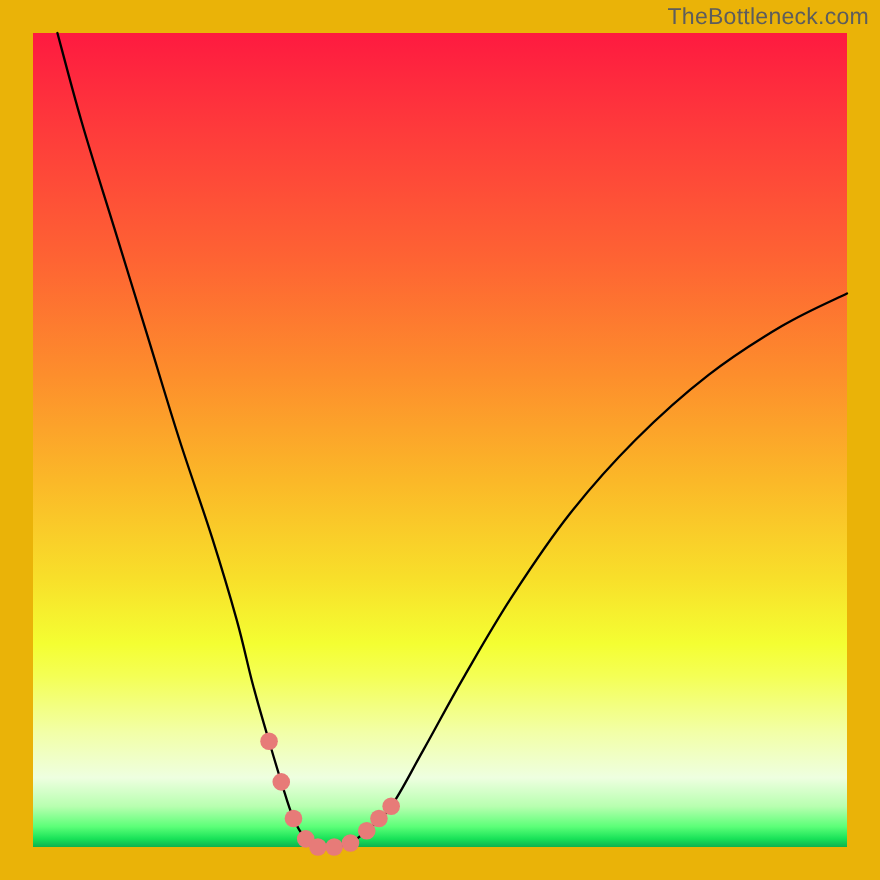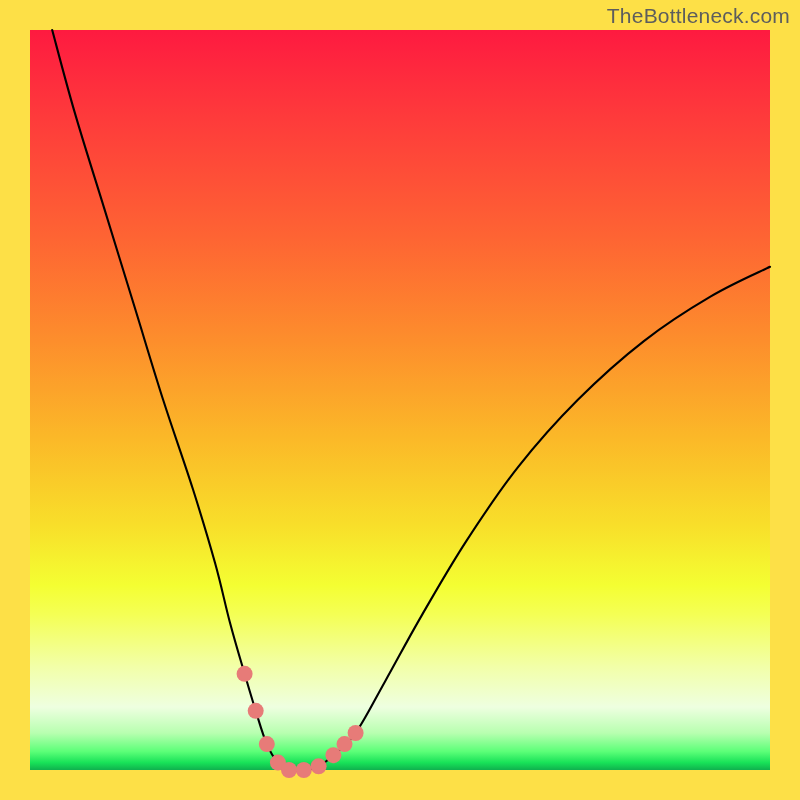--- a/index.html
+++ b/index.html
@@ -9,21 +9,21 @@
     height: 800px;
     background: #000;
     overflow: hidden;
     font-family: Arial, Helvetica, sans-serif;
   }
   .frame {
     position: absolute;
     left: 0; top: 0;
     width: 800px;
     height: 800px;
-    background: #fde047;
+    background: #eab308;
   }
   .plot-area {
     position: absolute;
     left: 30px;
     top: 30px;
     width: 740px;
     height: 740px;
     
     background:
       linear-gradient(to bottom,

